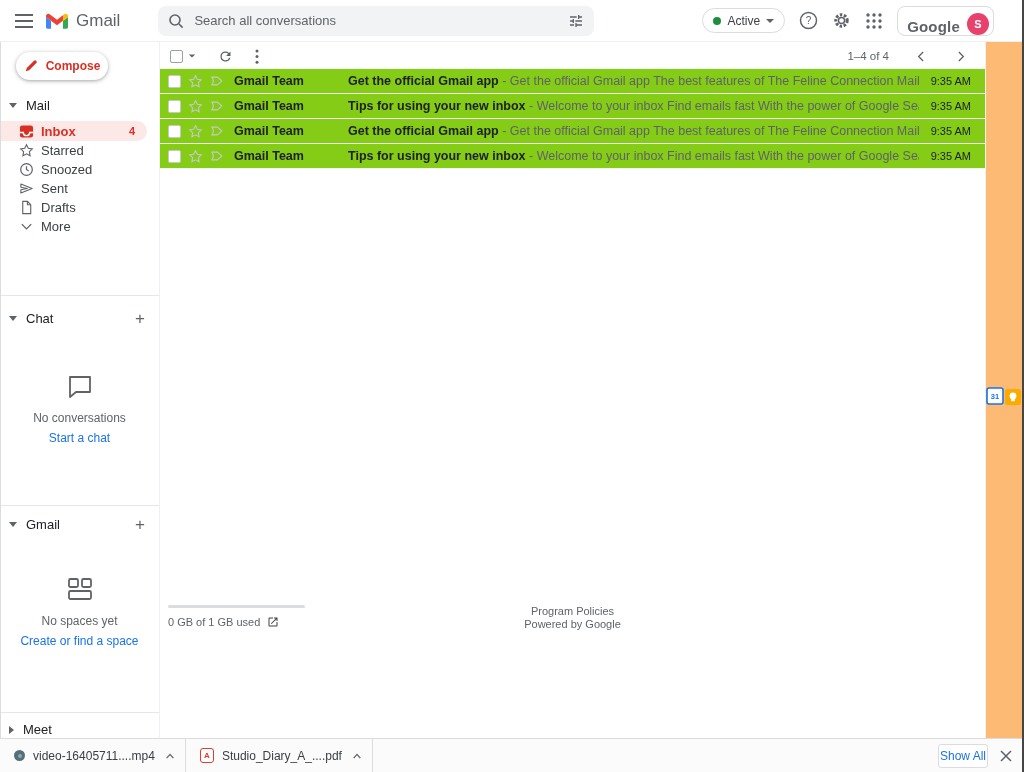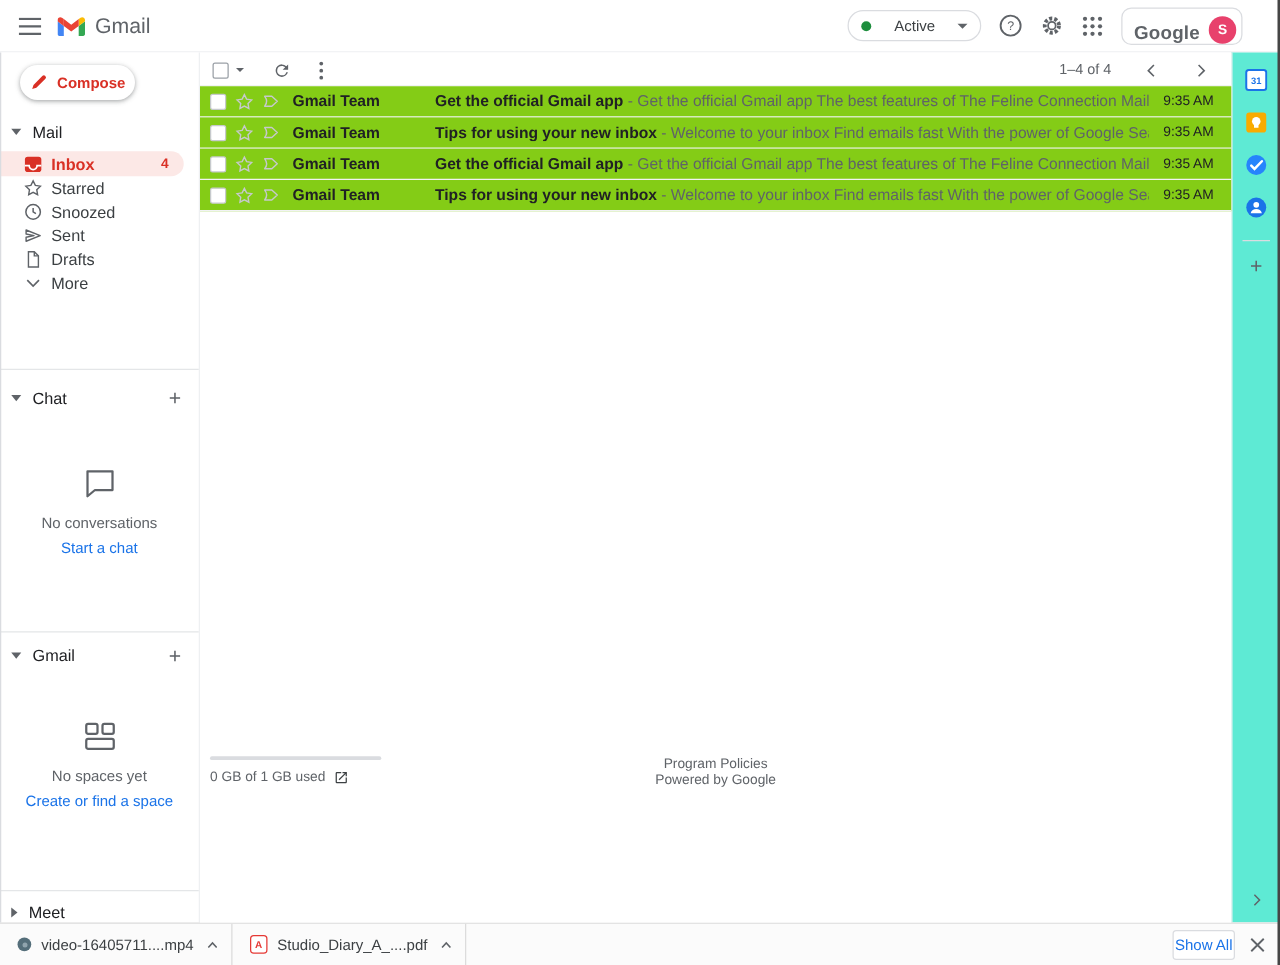--- a/index.html
+++ b/index.html
@@ -15,21 +15,21 @@
 .hamburger{width:40px;height:40px;margin-left:4px}
 .logo-wrap{display:flex;align-items:center;gap:8px;margin-left:2px}
 .gmail-word{font-size:17px;color:#5f6368}
 .searchbar{margin-left:38px;width:436px;height:30px;background:#f1f3f4;border-radius:8px;
   display:flex;align-items:center;padding:0 10px;gap:10px}
 .searchbar input{border:0;outline:0;background:transparent;flex:1;font-size:13px;color:#202124;
   font-family:"Liberation Sans",sans-serif}
 .searchbar input::placeholder{color:#5f6368}
 .tb-right{margin-left:auto;display:flex;align-items:center;gap:14px;margin-right:30px}
 .active-pill{height:25px;border:1px solid #dadce0;border-radius:13px;display:flex;align-items:center;
-  gap:18px;padding:0 10px;cursor:pointer}
+  gap:6px;padding:0 10px;cursor:pointer}
 .active-dot{width:8px;height:8px;border-radius:50%;background:#1e8e3e}
 .active-label{font-size:12px;color:#3c4043}
 .caret-down{width:0;height:0;border-left:4px solid transparent;border-right:4px solid transparent;
   border-top:4px solid #5f6368}
 .profile-chip{height:30px;border:1px solid #dadce0;border-radius:8px;display:flex;align-items:flex-end;
   gap:7px;padding:16px 4px 0 9px;cursor:pointer}
 .brand-word{font-size:15px;color:#5f6368;font-weight:bold;letter-spacing:.2px}
 .avatar{width:22px;height:22px;border-radius:50%;background:#e8416c;color:#fff;font-size:11px;
   font-weight:bold;display:flex;align-items:center;justify-content:center}
 
@@ -82,21 +82,21 @@
 .row-content{flex:1;min-width:0;margin-left:8px;font-size:12.5px;white-space:nowrap;overflow:hidden}
 .row-subject{font-weight:bold;color:#202124}
 .row-snippet{color:#5f6368}
 .row-time{flex:none;margin-left:12px;font-size:11px;font-weight:normal;color:#202124}
 .storage{position:absolute;left:8px;top:563px}
 .storage-bar{width:137px;height:3px;background:#dadce0;border-radius:2px}
 .storage-line{margin-top:8px;display:flex;align-items:center;gap:7px;font-size:11px;color:#5f6368}
 .main-footer{position:absolute;left:0;right:0;top:563px;text-align:center;font-size:11px;color:#5f6368;line-height:13px}
 
 
-.rightpanel{width:39px;flex:none;border-left:1px solid #eef0f2;display:flex;flex-direction:column;align-items:center;background:#5eead4}
+.rightpanel{width:39px;flex:none;border-left:1px solid #eef0f2;display:flex;align-items:center;background:#fdba74}
 .rp-icon{width:20px;height:20px;margin-top:14px;cursor:pointer;display:flex;align-items:center;justify-content:center}
 .rp-icon:first-child{margin-top:12px}
 .rp-div{width:22px;height:1px;background:#dadce0;margin-top:16px}
 .rp-plus{margin-top:10px;font-size:17px;color:#5f6368;cursor:pointer}
 .rp-bottom{margin-top:auto;margin-bottom:12px;cursor:pointer;display:flex}
 
 
 .downloads{height:34px;flex:none;background:#fbfbfb;border-top:1px solid #dcdcdc;display:flex;align-items:stretch}
 .dl-item{display:flex;align-items:center;gap:8px;padding:0 10px 0 14px;border-right:1px solid #dcdcdc;cursor:pointer}
 .dl-name{font-size:12px;color:#3c4043;white-space:nowrap}
@@ -129,20 +129,34 @@
           <path fill="#4285f4" d="M1.6 18h3.9V9.3L0 5.2v11.2C0 17.3.7 18 1.6 18z"></path>
           <path fill="#34a853" d="M18.5 18h3.9c.9 0 1.6-.7 1.6-1.6V5.2l-5.5 4.1z"></path>
           <path fill="#fbbc04" d="M18.5 9.3L24 5.2V4.1c0-2-2.3-3.2-3.9-2l-1.6 1.2z"></path>
           <path fill="#ea4335" d="M0 5.2l5.5 4.1v-6L3.9 2.1C2.3.9 0 2.1 0 4.1z"></path>
           <path fill="#ea4335" d="M5.5 9.3l6.5 4.9 6.5-4.9v-6L12 8.2 5.5 3.3z"></path>
         </svg>
       </span>
       <span class="gmail-word">Gmail</span>
     </div>
 
+    <div class="searchbar">
+      <span>
+        <svg width="16" height="16" viewBox="0 0 16 16">
+            <circle cx="7" cy="7" r="5" fill="none" stroke="#5f6368" stroke-width="1.6"></circle>
+            <path d="M11 11l3.6 3.6" stroke="#5f6368" stroke-width="1.6"></path>
+          </svg>
+      </span>
+      <input type="text" placeholder="Search all conversations" style="">
+      <span>
+        <svg width="16" height="16" viewBox="0 0 24 24">
+            <path fill="#5f6368" d="M3 17v2h6v-2H3zM3 5v2h10V5H3zm10 16v-2h8v-2h-8v-2h-2v6h2zM7 9v2H3v2h4v2h2V9H7zm14 4v-2H11v2h10zm-6-4h2V7h4V5h-4V3h-2v6z"></path>
+          </svg>
+      </span>
+    </div>
 
     <div class="tb-right">
       <div class="active-pill">
         <span class="active-dot"></span>
         <span class="active-label">Active</span>
         <span class="caret-down"></span>
       </div>
       <div class="tb-btn">
         <svg width="19" height="19" viewBox="0 0 19 19">
             <circle cx="9.5" cy="9.5" r="8" fill="none" stroke="#5f6368" stroke-width="1.5"></circle>

